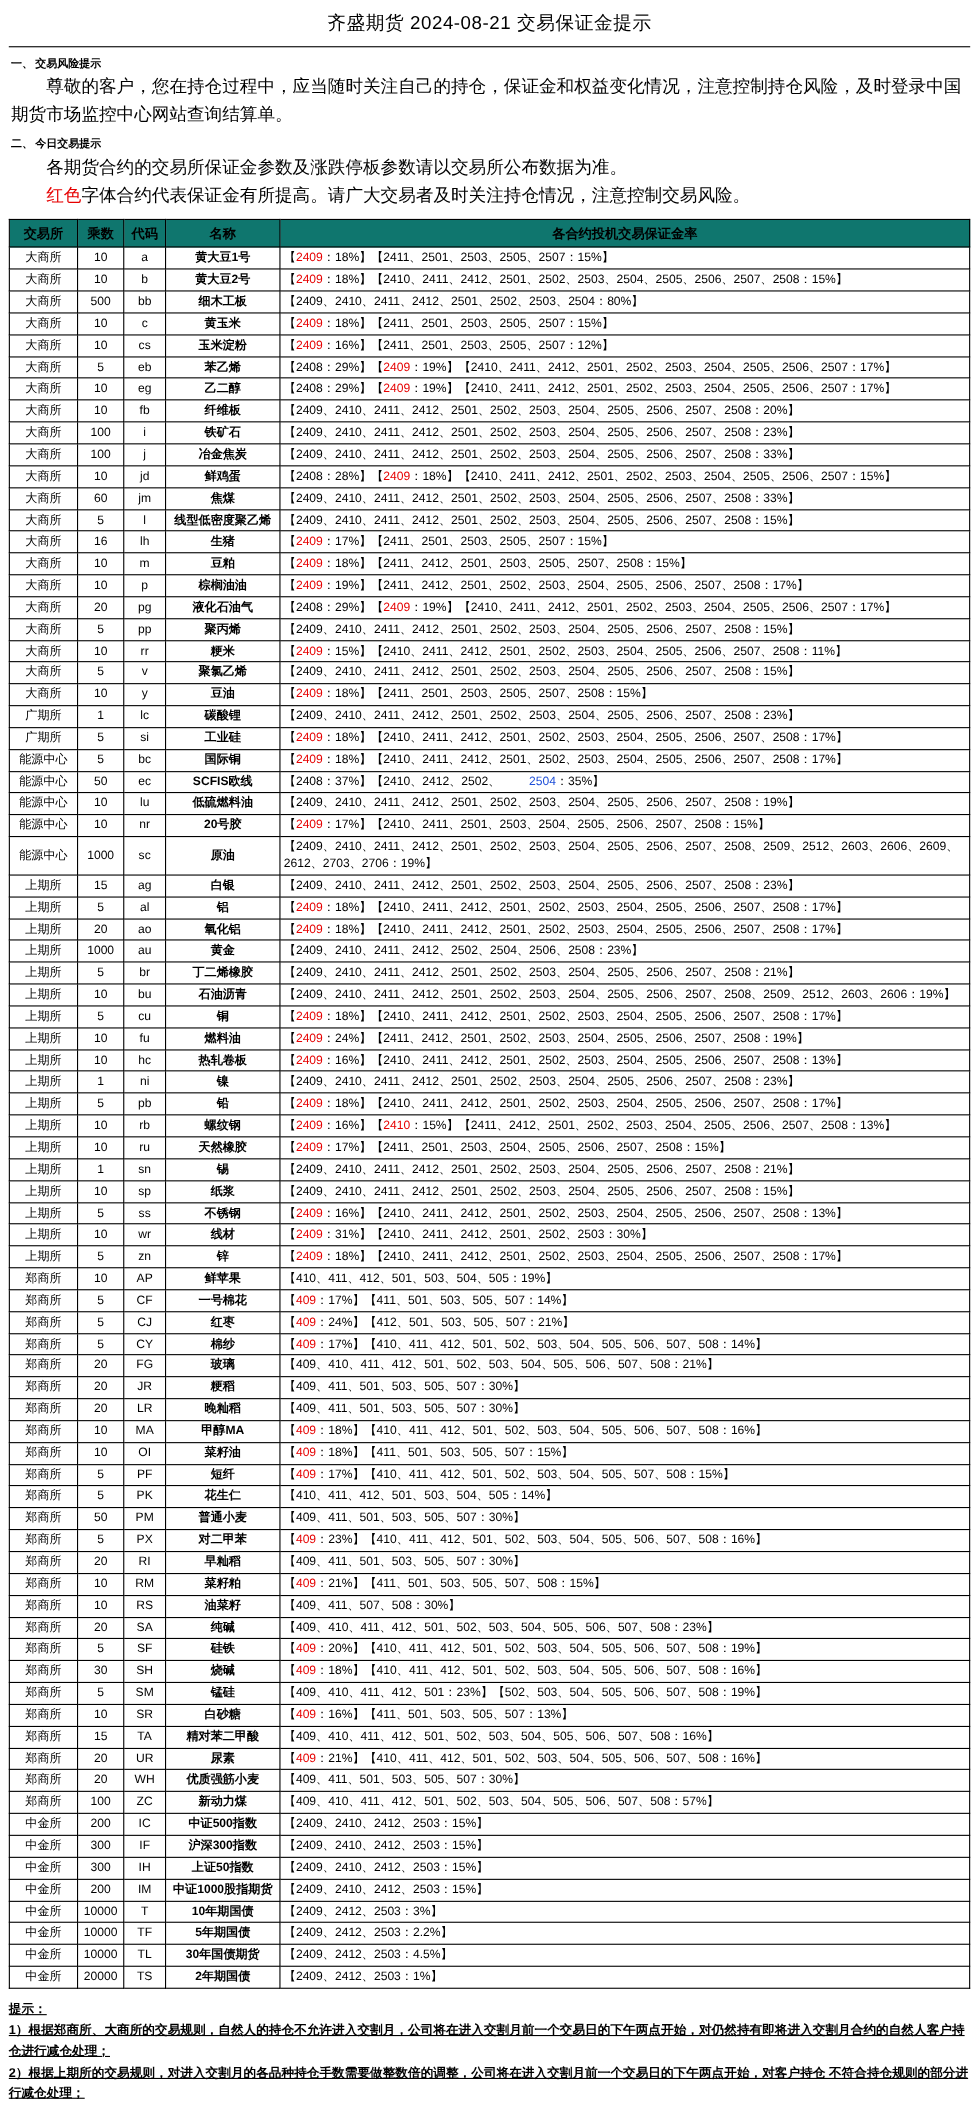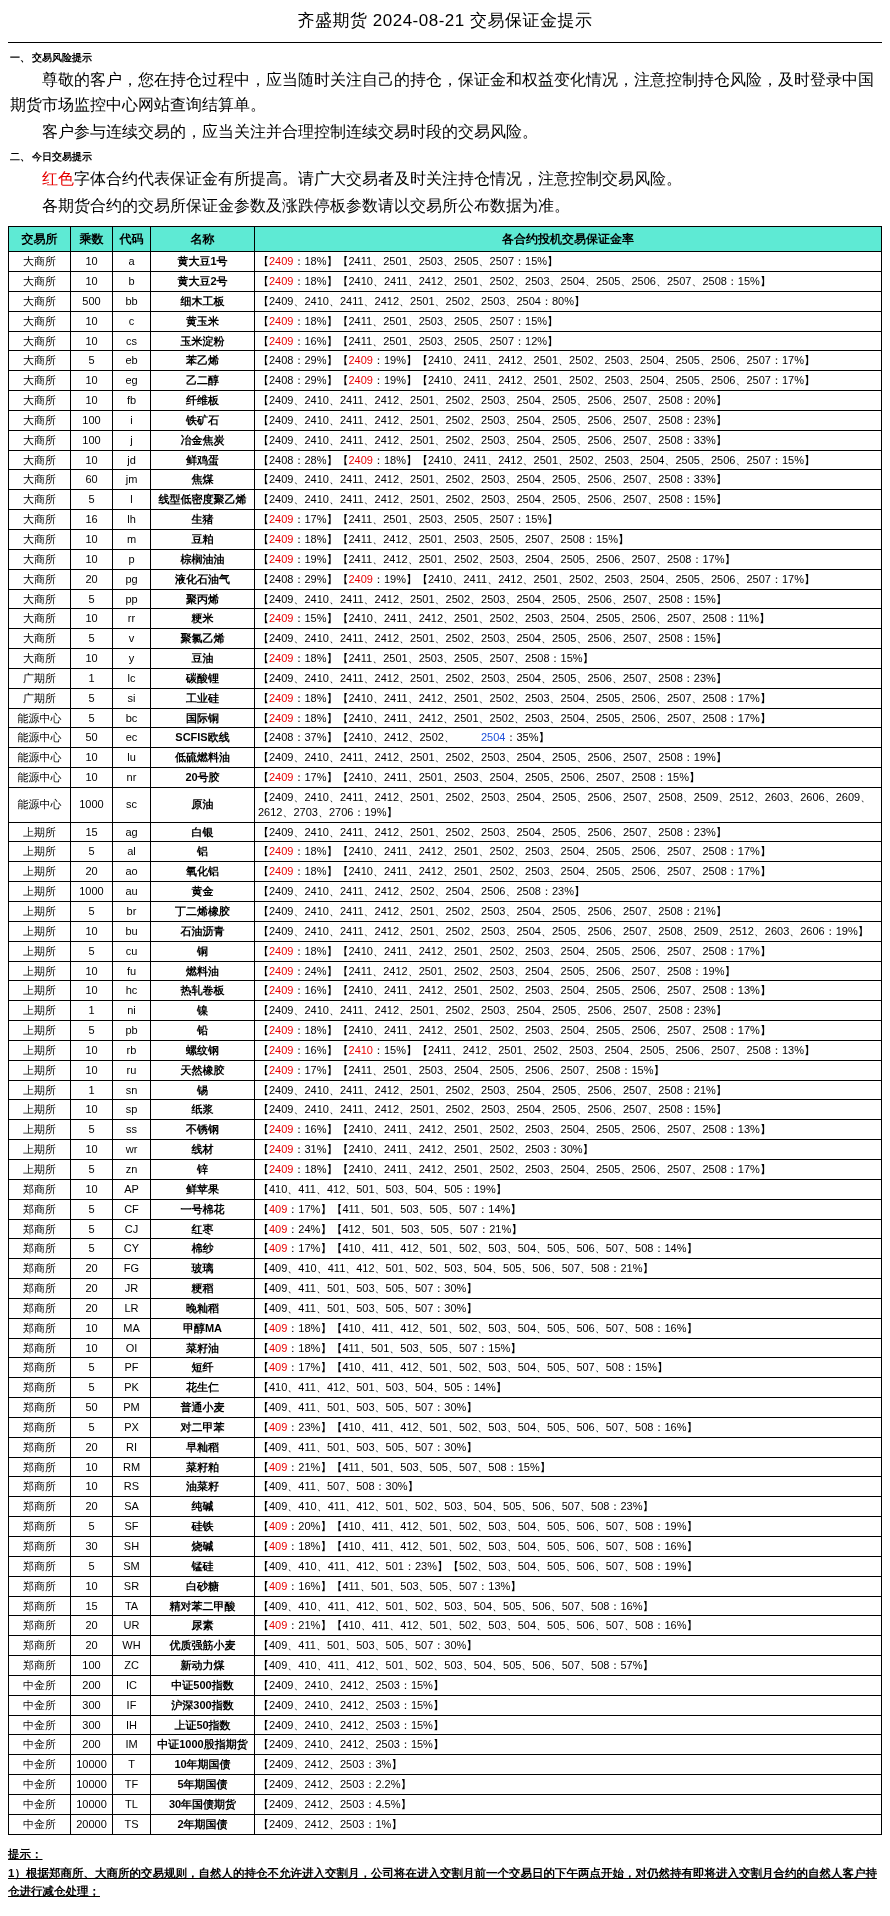--- a/index.html
+++ b/index.html
@@ -43,21 +43,21 @@
     table-layout: fixed;
   }
   table.mt th, table.mt td {
     border: 1px solid #000000;
     padding: 2px 3px;
     font-size: 11px;
     vertical-align: middle;
     line-height: 1.35;
   }
   table.mt th {
-    background: #5eead4;
+    background: #0f766e;
     font-weight: bold;
     text-align: center;
     font-size: 12px;
     padding: 4px 3px;
   }
   td.c-exch { width: 62px; text-align: center; }
   td.c-mult { width: 42px; text-align: center; }
   td.c-code { width: 38px; text-align: center; }
   td.c-name { width: 104px; text-align: center; }
   td.c-rate { text-align: left; padding-left: 5px; }
@@ -77,29 +77,28 @@
 
 <div class="page">
 
   <div class="title">齐盛期货 2024-08-21 交易保证金提示</div>
   <hr class="hr-top">
 
   <div class="sec-head">
     <span class="dash">一、</span><span>交易风险提示</span>
   </div>
   <div class="para">尊敬的客户，您在持仓过程中，应当随时关注自己的持仓，保证金和权益变化情况，注意控制持仓风险，及时登录中国期货市场监控中心网站查询结算单。</div>
-  <div class="para">客户参与连续交易的，应当关注并合理控制连续交易时段的交易风险。</div>
 
   <div class="sec-head">
     <span class="dash">二、</span><span>今日交易提示</span>
   </div>
+  <div class="para">各期货合约的交易所保证金参数及涨跌停板参数请以交易所公布数据为准。</div>
   <div class="para">
     <span class="red">红色</span><span>字体合约代表保证金有所提高。请广大交易者及时关注持仓情况，注意控制交易风险。</span>
   </div>
-  <div class="para">各期货合约的交易所保证金参数及涨跌停板参数请以交易所公布数据为准。</div>
 
   <table class="mt">
     <thead>
       <tr>
         <th style="width:62px">交易所</th>
         <th style="width:42px">乘数</th>
         <th style="width:38px">代码</th>
         <th style="width:104px">名称</th>
         <th>各合约投机交易保证金率</th>
       </tr>
@@ -657,15 +656,16 @@
           <td class="c-code">TS</td>
           <td class="c-name nm">2年期国债</td>
           <td class="c-rate">【2409、2412、2503：1%】</td>
         </tr>
       </tbody>
   </table>
 
   <div class="notes">
     <p class="nt-title b">提示：</p>
     <p class="b">1）根据郑商所、大商所的交易规则，自然人的持仓不允许进入交割月，公司将在进入交割月前一个交易日的下午两点开始，对仍然持有即将进入交割月合约的自然人客户持仓进行减仓处理；</p>
+    <p class="b">2）根据上期所的交易规则，对进入交割月的各品种持仓手数需要做整数倍的调整，公司将在进入交割月前一个交易日的下午两点开始，对客户持仓 不符合持仓规则的部分进行减仓处理；</p>
 
   </div>
 </div>
 
 </body></html>

